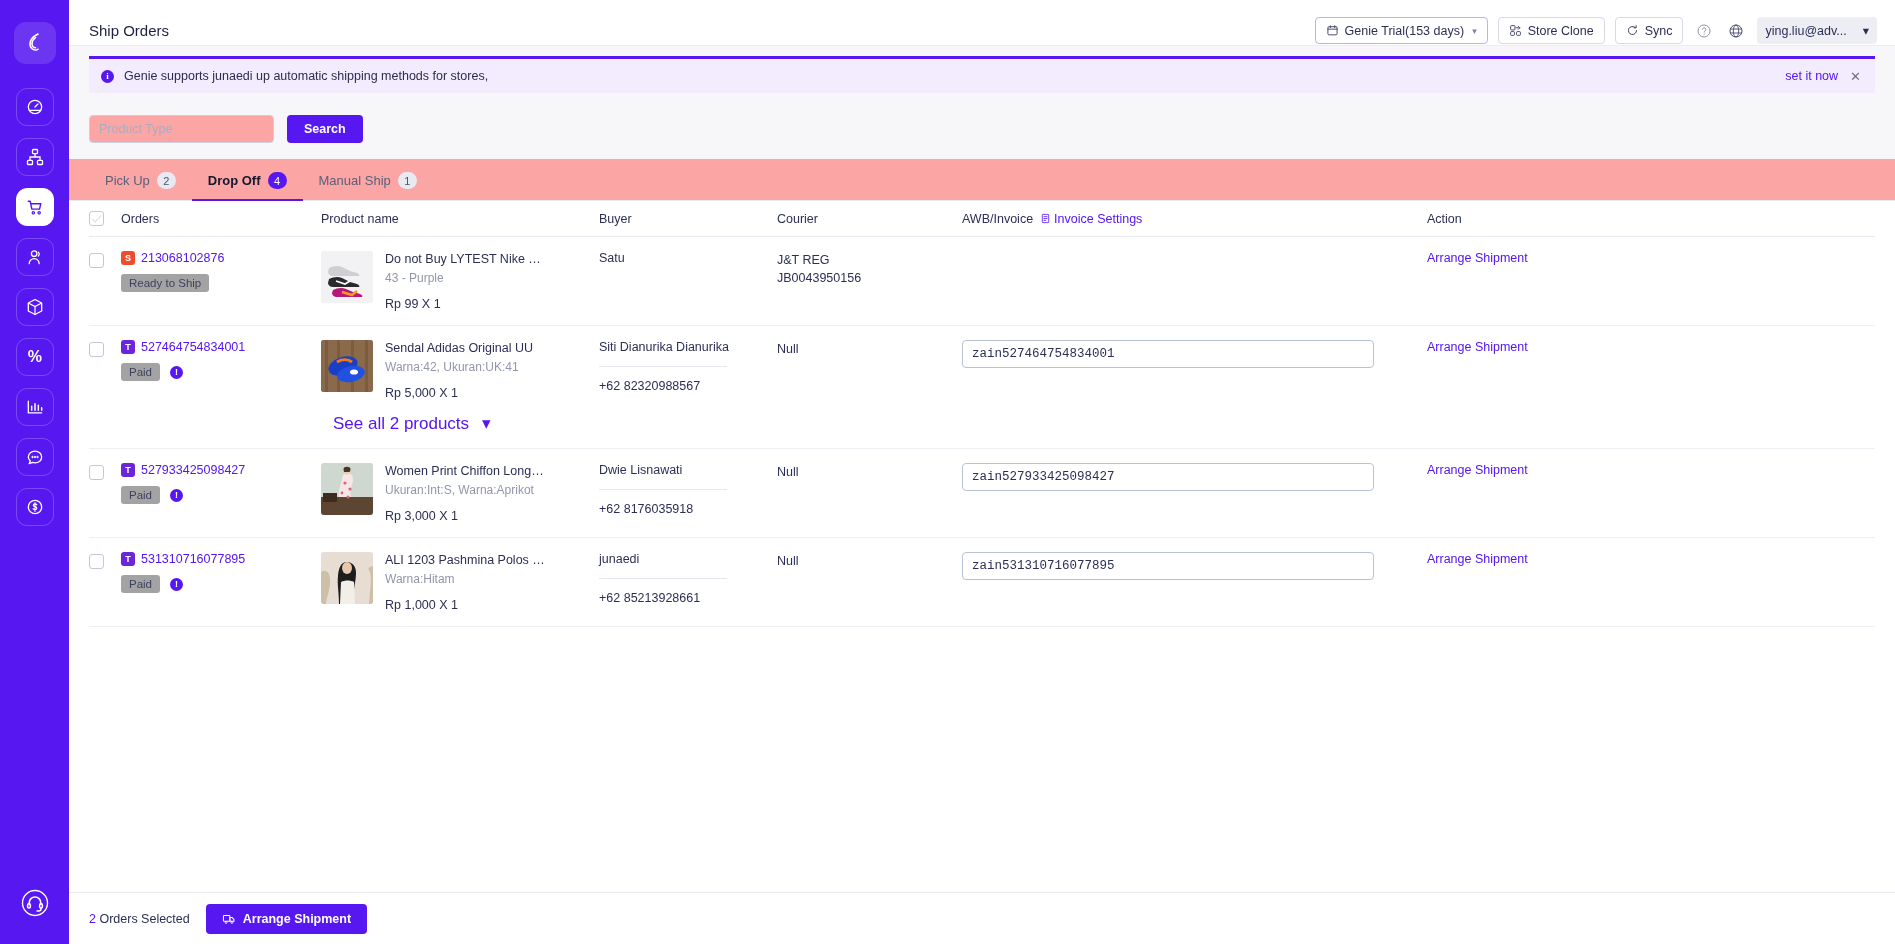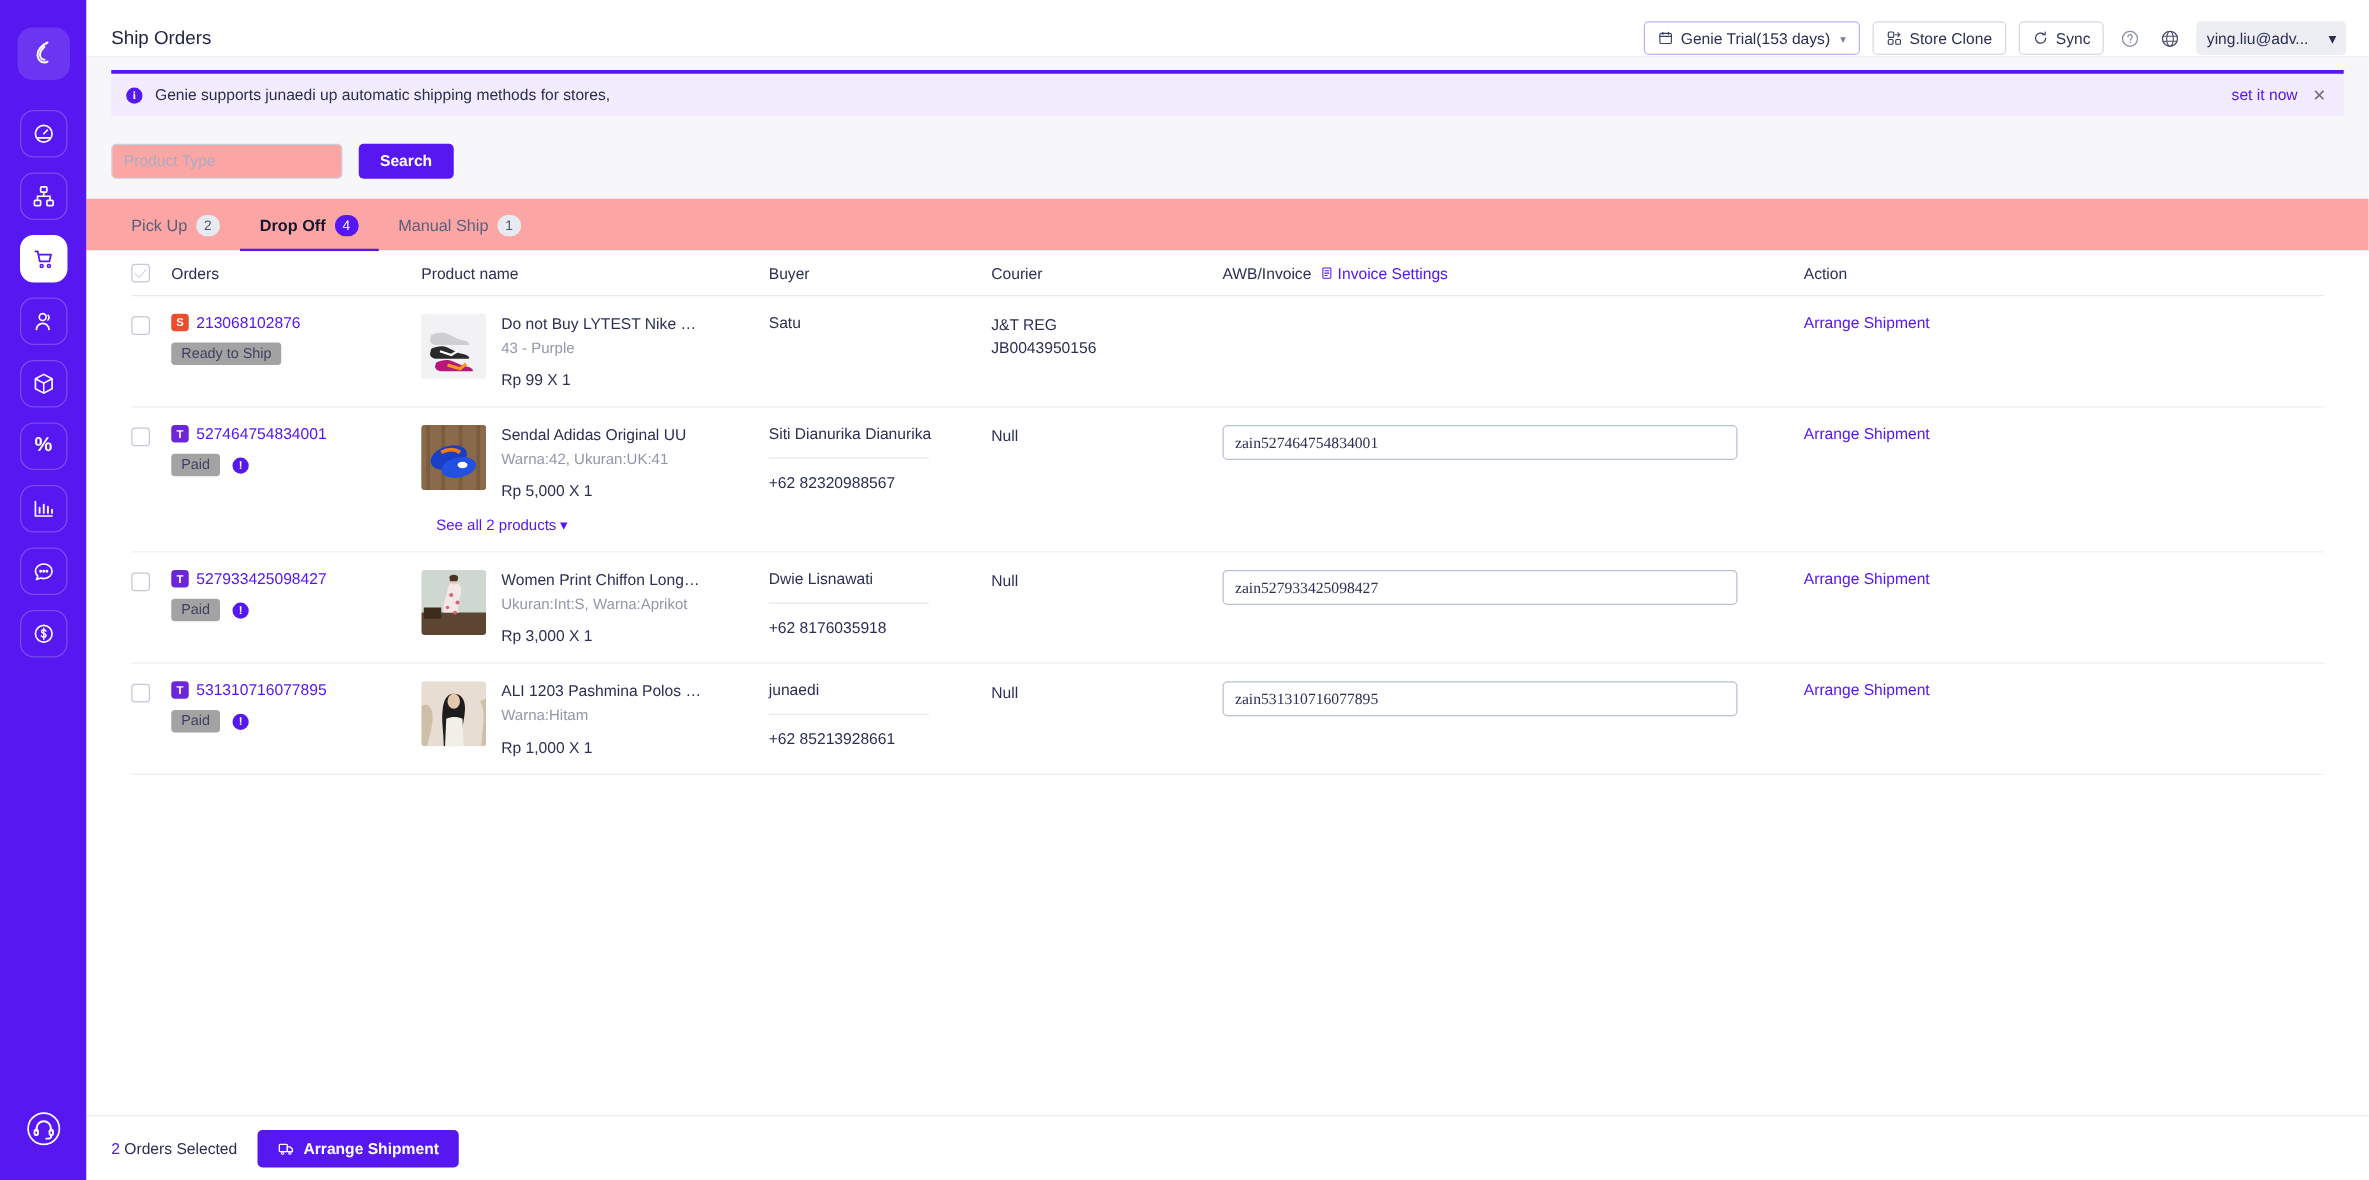--- a/index.html
+++ b/index.html
@@ -113,21 +113,21 @@
   }
   .tab.active { color: #15182f; font-weight: 700; border-bottom-color: #5617F0; }
   .badge {
     min-width: 19px; height: 17px; padding: 0 6px; border-radius: 9px;
     background: #e8eaf1; color: #4c516d; font-size: 11px;
     display: inline-flex; align-items: center; justify-content: center; font-weight: 400;
   }
   .badge.on { background: #5617F0; color: #fff; }
 
   
-  .tablewrap { flex: 1; overflow: hidden; background: #fff; padding: 0 36px; }
+  .tablewrap { flex: 1; overflow: hidden; background: #fff; padding: 0 20px; }
   .thead {
     display: flex; align-items: center; height: 36px;
     border-bottom: 1px solid #e9eaf0; font-size: 12.5px; color: #2b2f55;
   }
   .c-check { width: 32px; flex: 0 0 32px; display:flex; align-items:center; }
   .c-orders { width: 200px; flex: 0 0 200px; }
   .c-product { width: 278px; flex: 0 0 278px; }
   .c-buyer  { width: 178px; flex: 0 0 178px; }
   .c-courier{ width: 185px; flex: 0 0 185px; }
   .c-awb    { width: 465px; flex: 0 0 465px; display:flex; gap:7px;}
@@ -172,30 +172,30 @@
 
   .prod { display: flex; gap: 12px; }
   .thumb {
     width: 52px; height: 52px; flex: 0 0 52px; border-radius: 3px;
     background: #f1f1f3; overflow: hidden; position: relative;
   }
   .prod-info { padding-top: 1px; }
   .prod-name { font-size: 12.5px; color: #2b2f55; max-width: 160px; overflow:hidden; text-overflow: ellipsis; white-space: nowrap;}
   .prod-var { font-size: 12px; color: #9296ac; margin-top: 5px; }
   .prod-price { font-size: 12.5px; color: #2b2f55; margin-top: 12px; }
-  .seeall { color: #5617F0; font-size: 12px; margin-top: 13px; margin-left: 12px; cursor: pointer; display:inline-flex; align-items:center; gap:3px;}
+  .seeall { color: #5617F0; font-size: 17px; margin-top: 13px; margin-left: 12px; cursor: pointer; display:inline-flex; align-items:center; gap:13px;}
 
   .buyer-name { font-size: 12.5px; color: #2b2f55; }
   .buyer-sep { height:1px; background:#e6e8ef; margin: 12px 0 12px 0; width: 128px; }
   .buyer-phone { font-size: 12.5px; color: #2b2f55; }
   .courier-line { font-size: 12.5px; color: #2b2f55; line-height: 18px; }
   .awb-input {
     width: 412px; height: 28px; border: 1px solid #b9c1d4; border-radius: 4px;
     padding: 0 9px; font-size: 12.5px; color: #2b2f55; background: #fff;
-    font-family: Liberation Serif, serif;
+    font-family: Liberation Mono, monospace;
   }
   .arrange-link { color: #5617F0; font-size: 12.5px; cursor: pointer; }
 
   
   .footer {
     height: 52px; flex: 0 0 52px; border-top: 1px solid #e9eaf0; background: #fff;
     display: flex; align-items: center; padding: 0 20px; gap: 16px;
   }
   .sel-count { font-size: 12.5px; color: #2b2f55; }
   .sel-count b { color: #5617F0; font-weight: 400; }

